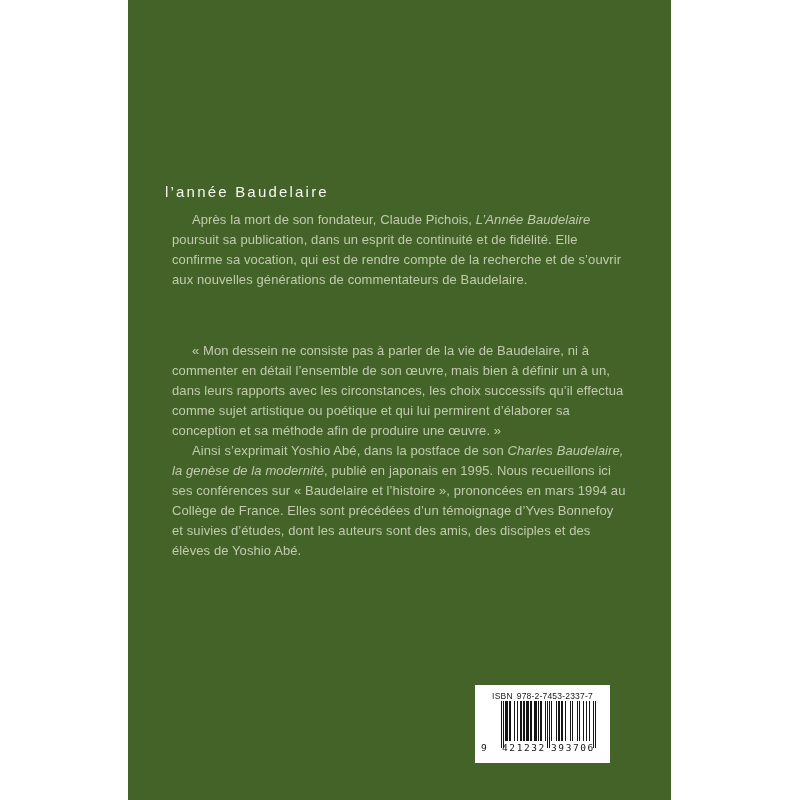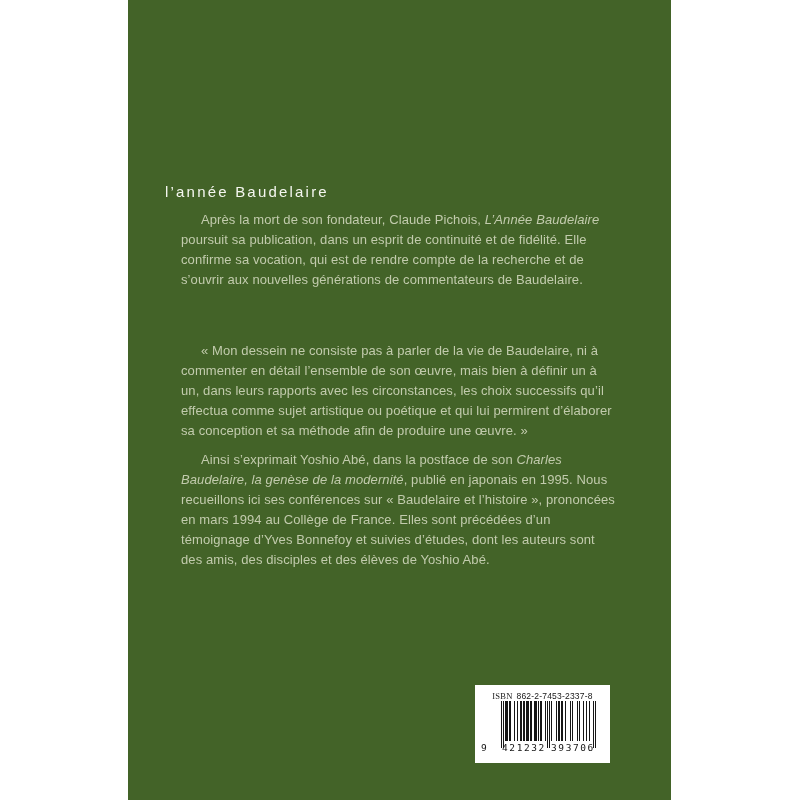--- a/index.html
+++ b/index.html
@@ -39,40 +39,40 @@
     line-height:18px;
     white-space:nowrap;
   }
   .section-paragraphs{
     margin-top:9px;
     padding-left:7px;
     padding-right:8px;
     color:var(--body-text);
   }
   .cover-paragraph{
-    margin:9px;
+    margin:0;
     font-size:13px;
     line-height:20px;
     text-indent:20px;
     letter-spacing:0.1px;
   }
   .cover-paragraph em{font-style:italic;}
   .barcode-box{
     position:absolute;left:347px;top:685px;width:135px;height:78px;
     background:var(--barcode-bg);
   }
   .isbn-line{
     position:absolute;top:6px;left:0;width:100%;
     text-align:center;
     font-size:8.5px;
     letter-spacing:0.2px;
     color:var(--barcode-ink);
     white-space:nowrap;
   }
-  .isbn-label{margin-right:4px;font-family:Liberation Serif, serif;}
+  .isbn-label{margin-right:4px;}
   .ean-bars{
     position:absolute;left:26px;top:16px;width:95px;height:47px;
   }
   .ean-bars svg{display:block;}
   .ean-row span{
     position:absolute;top:57px;
     font-family:"DejaVu Sans Mono",monospace;
     font-size:9.5px;
     letter-spacing:1.6px;
     color:var(--barcode-ink);
@@ -97,21 +97,21 @@
 
     <div class="cover-section s2">
       <div class="section-paragraphs">
           <p class="cover-paragraph"><span>« Mon dessein ne consiste pas à parler de la vie de Baudelaire, ni à commenter en détail l’ensemble de son œuvre, mais bien à définir un à un, dans leurs rapports avec les circonstances, les choix successifs qu’il effectua comme sujet artistique ou poétique et qui lui permirent d’élaborer sa conception et sa méthode afin de produire une œuvre. »</span></p>
           <p class="cover-paragraph"><span>Ainsi s’exprimait Yoshio Abé, dans la postface de son </span><em>Charles Baudelaire, la genèse de la modernité</em><span>, publié en japonais en 1995. Nous recueillons ici ses conférences sur « Baudelaire et l’histoire », prononcées en mars 1994 au Collège de France. Elles sont précédées d’un témoignage d’Yves Bonnefoy et suivies d’études, dont les auteurs sont des amis, des disciples et des élèves de Yoshio Abé.</span></p>
         </div>
     </div>
 
     <div class="barcode-box">
       <div class="isbn-line">
-        <span class="isbn-label">ISBN</span><span class="isbn-number">862-2-7453-2337-8</span>
+        <span class="isbn-label">ISBN</span><span class="isbn-number">978-2-7453-2337-7</span>
       </div>
       <div class="ean-bars">
           <svg width="95" height="47" viewBox="0 0 95 47" shape-rendering="crispEdges" xmlns="http://www.w3.org/2000/svg">
             <rect x="0" y="0" width="1" height="47" fill="#161616"></rect>
             <rect x="2" y="0" width="1" height="47" fill="#161616"></rect>
             <rect x="4" y="0" width="1" height="40" fill="#161616"></rect>
             <rect x="5" y="0" width="1" height="40" fill="#161616"></rect>
             <rect x="6" y="0" width="1" height="40" fill="#161616"></rect>
             <rect x="8" y="0" width="1" height="40" fill="#161616"></rect>
             <rect x="9" y="0" width="1" height="40" fill="#161616"></rect>

